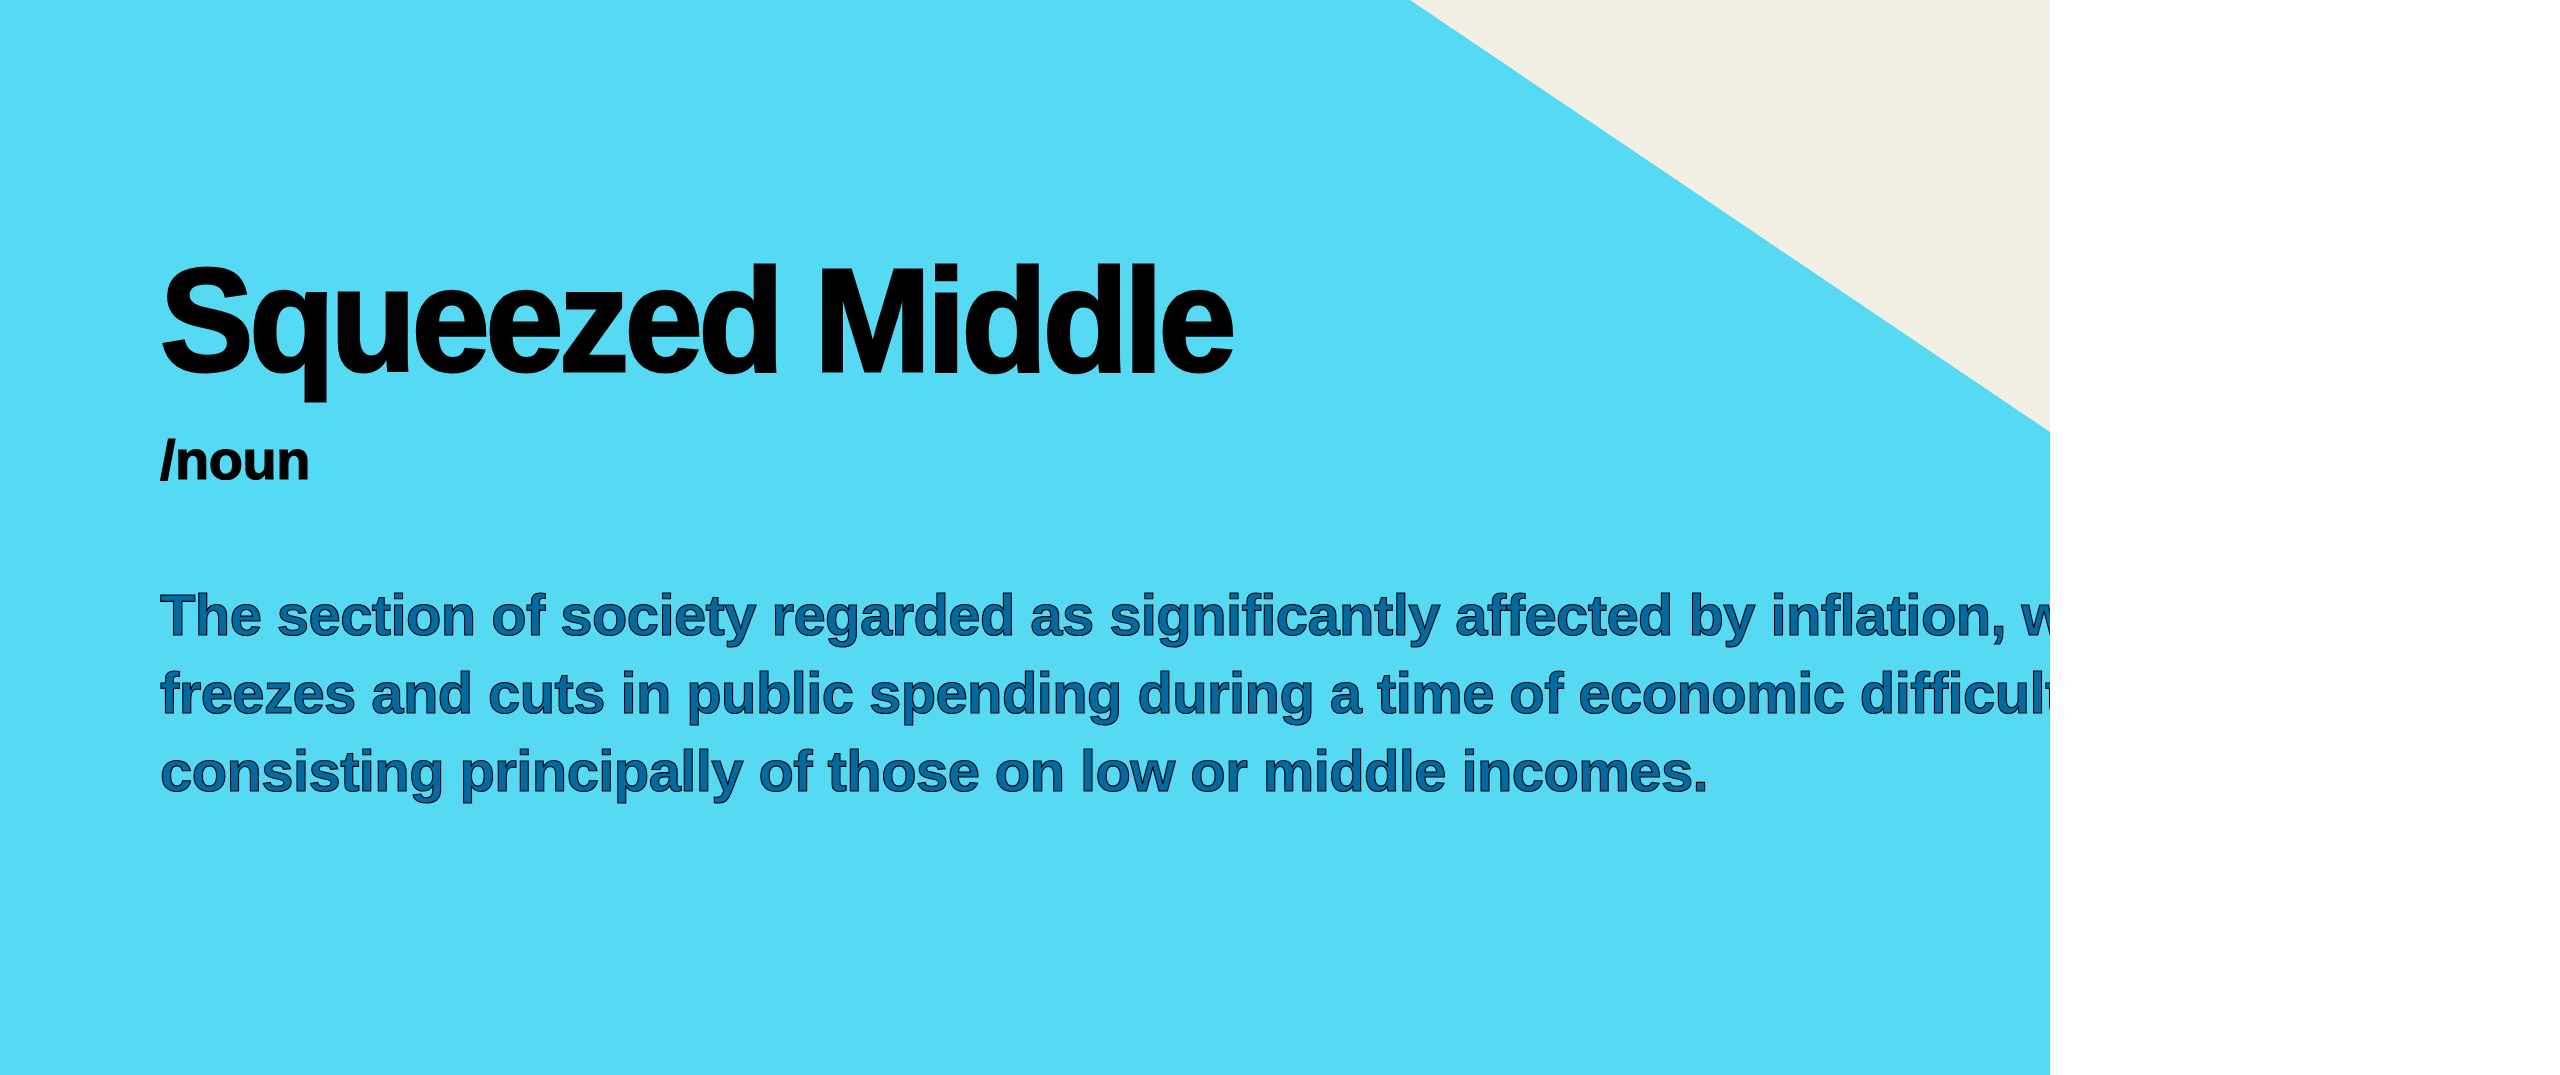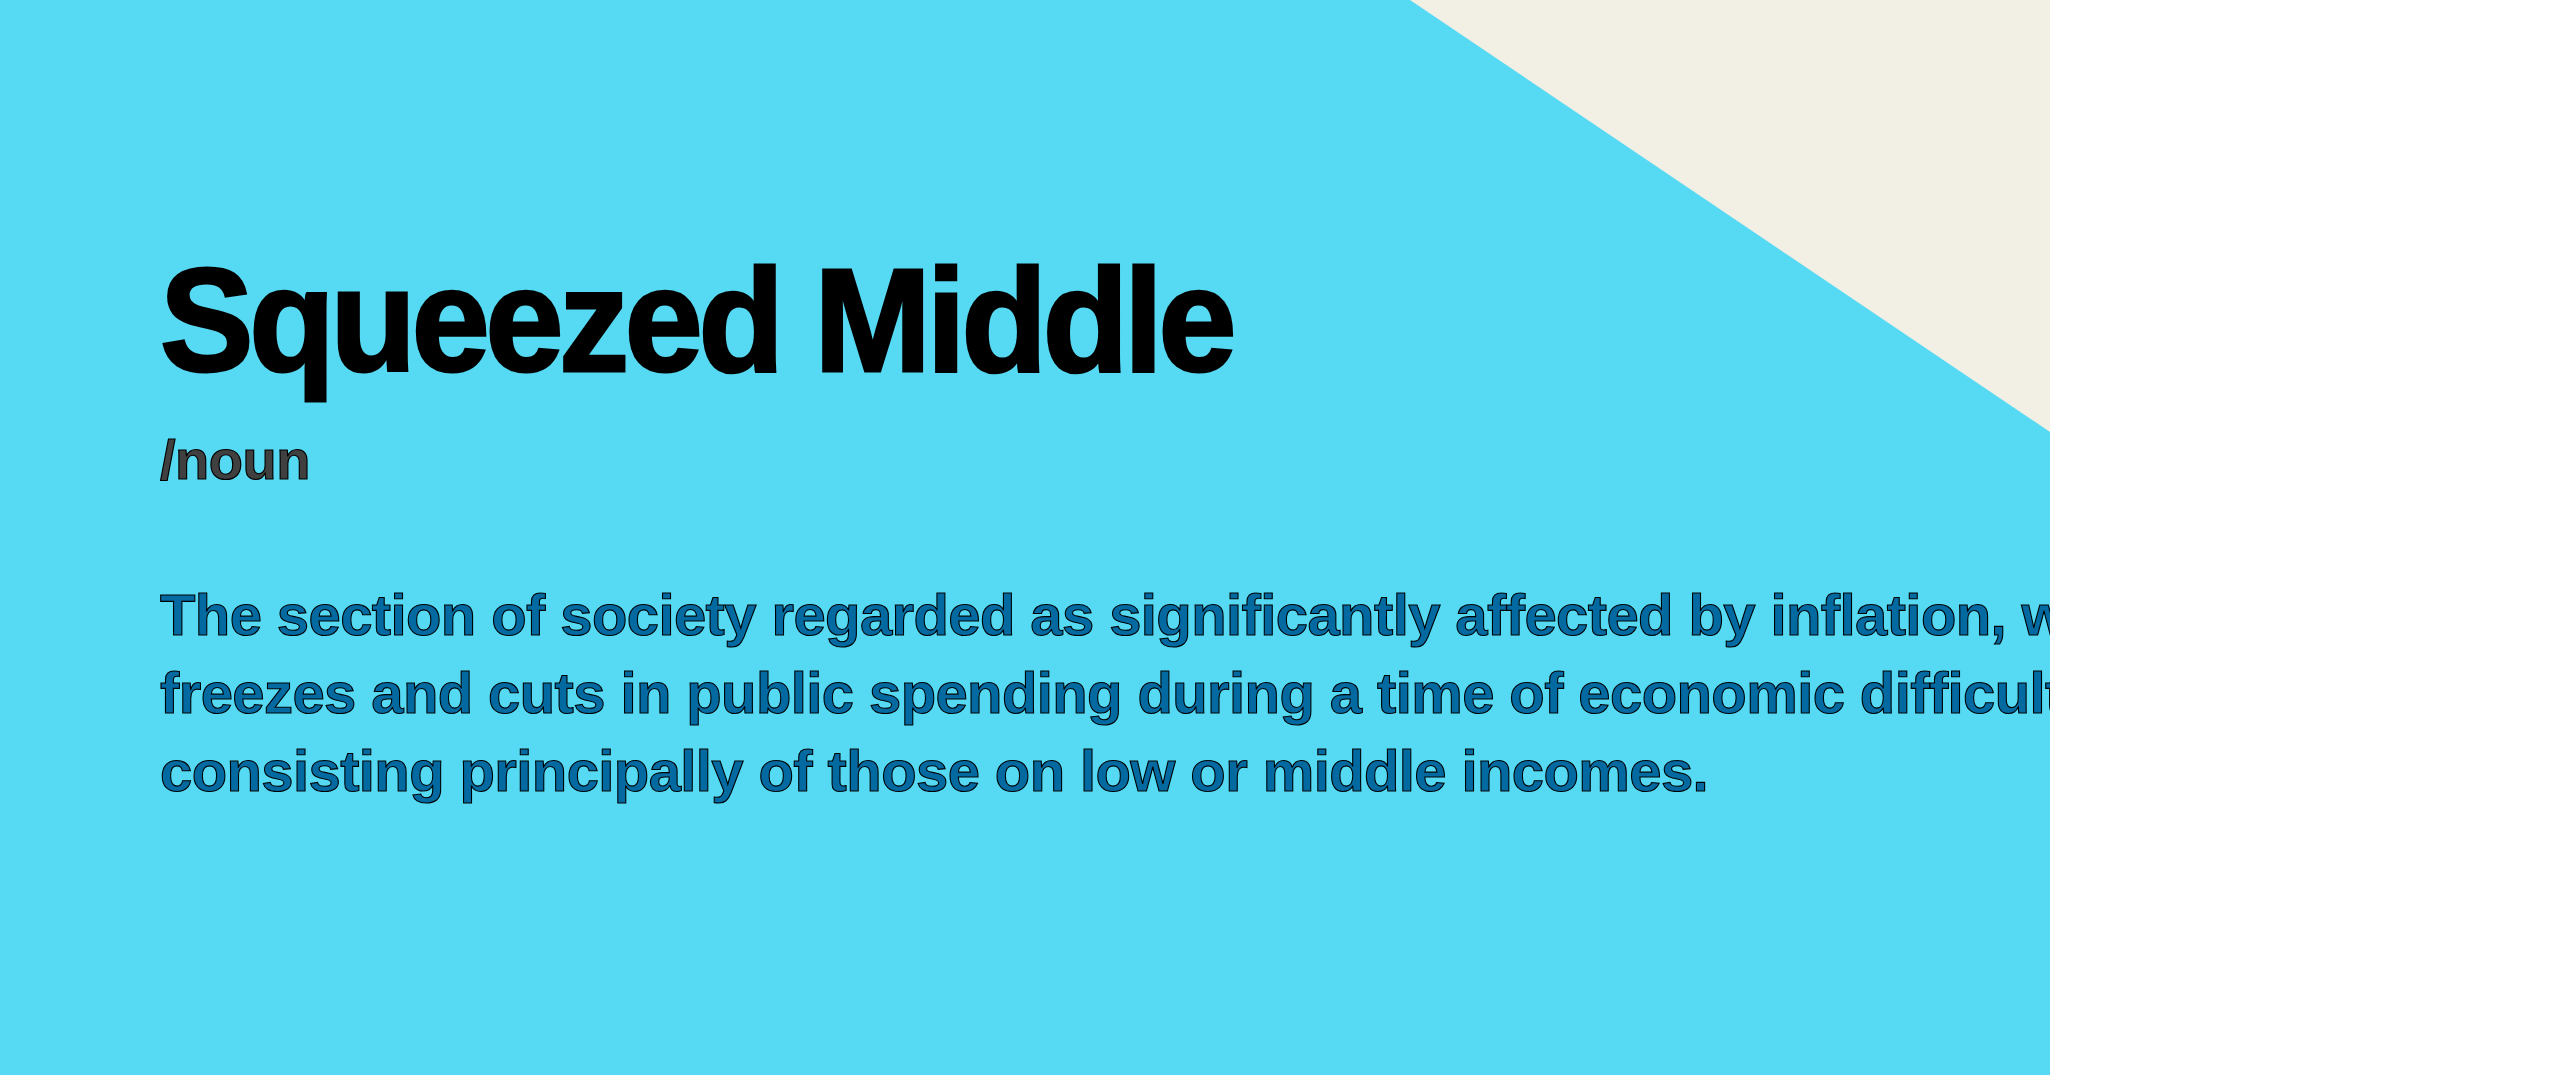--- a/index.html
+++ b/index.html
@@ -56,21 +56,21 @@
     transform: scaleX(0.96);
     transform-origin: left center;
     -webkit-text-stroke: 3px #000000;
   }
 
   #part-of-speech {
     position: absolute;
     left: 0;
     top: 428px;
     margin: 0;
-    color: #404040;
+    color: #000000;
     font-family: "Liberation Sans", sans-serif;
     font-weight: 700;
     font-size: 56px;
     line-height: 64px;
     letter-spacing: -0.5px;
     white-space: nowrap;
     -webkit-text-stroke: 1.2px #000000;
   }
 
   #definition {

